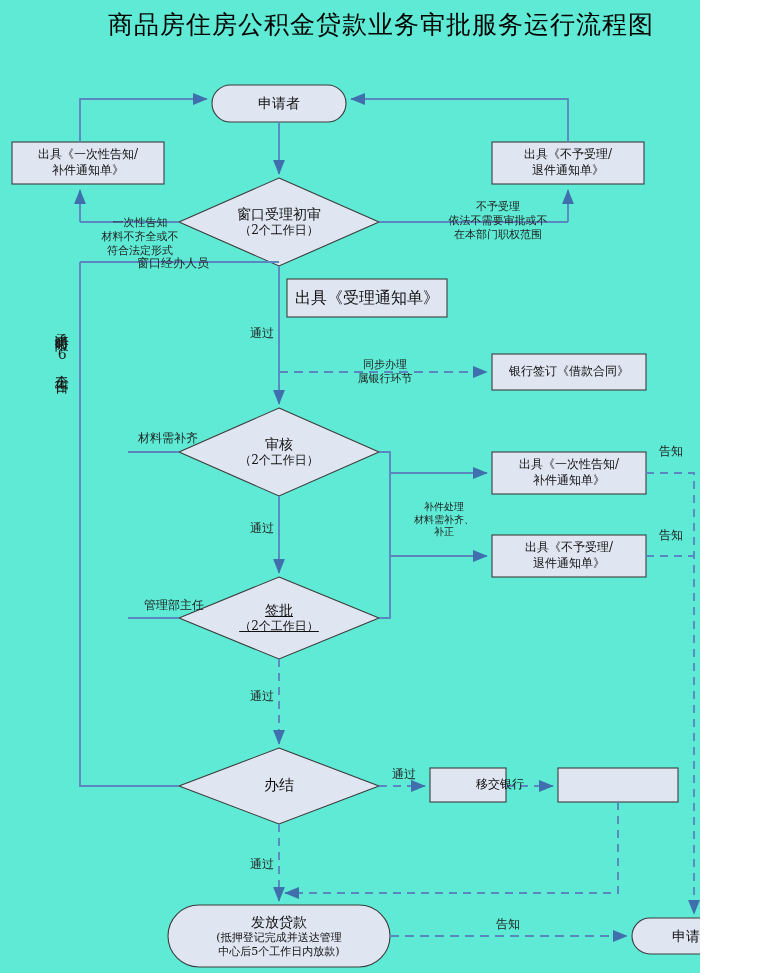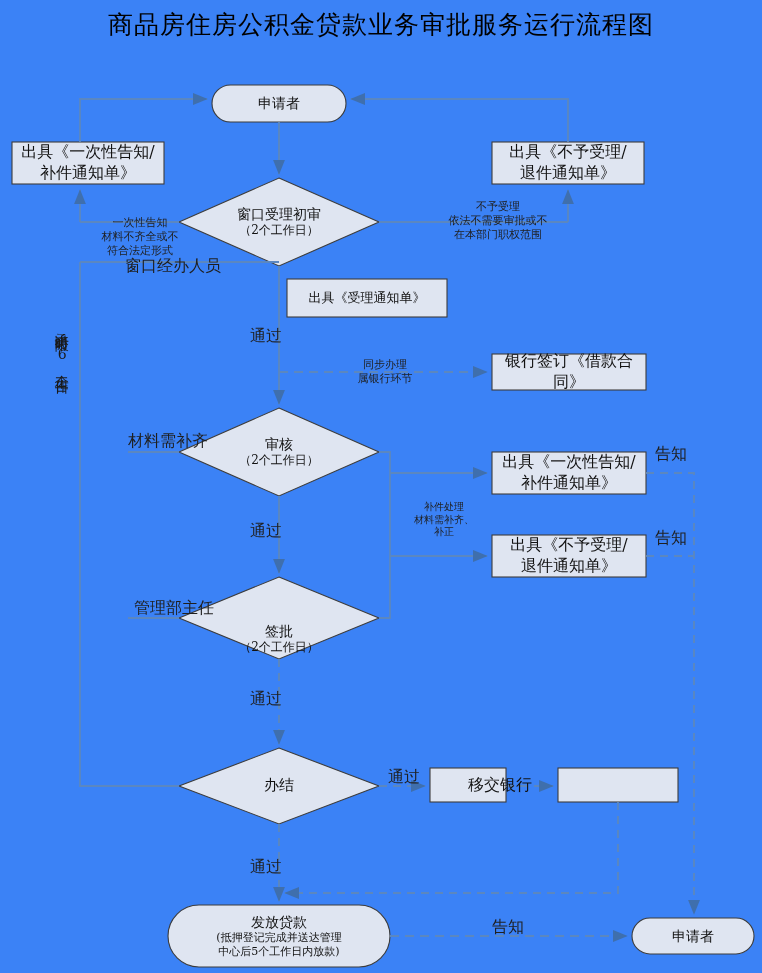--- a/index.html
+++ b/index.html
@@ -3,24 +3,24 @@
 <meta charset="utf-8">
 <title>商品房住房公积金贷款业务审批服务运行流程图</title>
 <style>
   html,body{margin:0;padding:0;background:#ffffff;}
   body{
     font-family:"DejaVu Serif","Liberation Serif",serif;
     color:#1a1a1a;
   }
   #page{
     position:relative;
-    width:762px;
+    width:700px;
     height:973px;
     overflow:hidden;
-    background:#3b82f6;
+    background:#5eead4;
   }
   #flow-svg{
     position:absolute;
     left:0; top:0;
     width:762px;
     height:973px;
   }
   .page-title{
     position:absolute;
     left:0; top:8px;
@@ -46,22 +46,22 @@
     flex-direction:column;
     align-items:center;
     justify-content:center;
     text-align:center;
     line-height:1.3;
     color:#111;
     pointer-events:none;
   }
   .node-text .l1{display:block;}
   .node-text .l2{display:block;font-size:12px;}
-  .t13{font-size:13px;}
-  .t12{font-size:16px;align-items:center;}
+  .t13{font-size:16px;}
+  .t12{font-size:12px;align-items:center;}
   .t11{font-size:11px;}
   .t10{font-size:10px;margin-top:44px;}
   .t14{font-size:14px;}
   .t15{font-size:15px;}
   .vert-note{
     position:absolute;
     writing-mode:vertical-rl;
     text-orientation:upright;
     font-size:14px;
     line-height:1.45;
@@ -206,21 +206,21 @@
 
   <div class="node-text t12" style="left:492px; top:452px; width:154px; height:42px;">
     <span class="l1">出具《一次性告知/</span>
     <span class="l1">补件通知单》</span>
   </div>
   <div class="node-text t12" style="left:492px; top:535px; width:154px; height:42px;">
     <span class="l1">出具《不予受理/</span>
     <span class="l1">退件通知单》</span>
   </div>
 
-  <div class="node-text" style="left:209px; top:614px; width:140px; height:50px;">
+  <div class="node-text" style="left:209px; top:593px; width:140px; height:50px;text-decoration:underline;">
     <span class="l1 t14">签批</span>
     <span class="l2">（2个工作日）</span>
   </div>
 
   <div class="node-text t15" style="left:219px; top:770px; width:120px; height:32px;">
     <span class="l1">办结</span>
   </div>
 
   <div class="node-text t12" style="left:430px; top:768px; width:76px; height:34px;margin-left:32px;">
     <span class="l1">移交银行</span>

